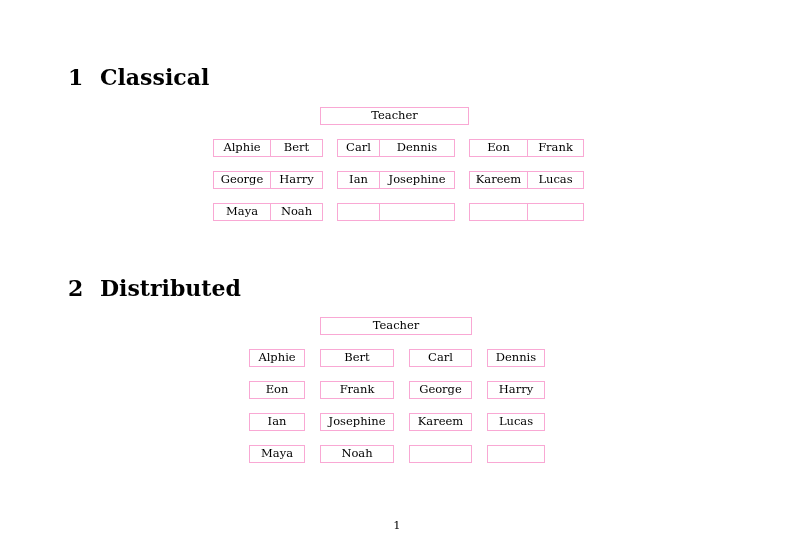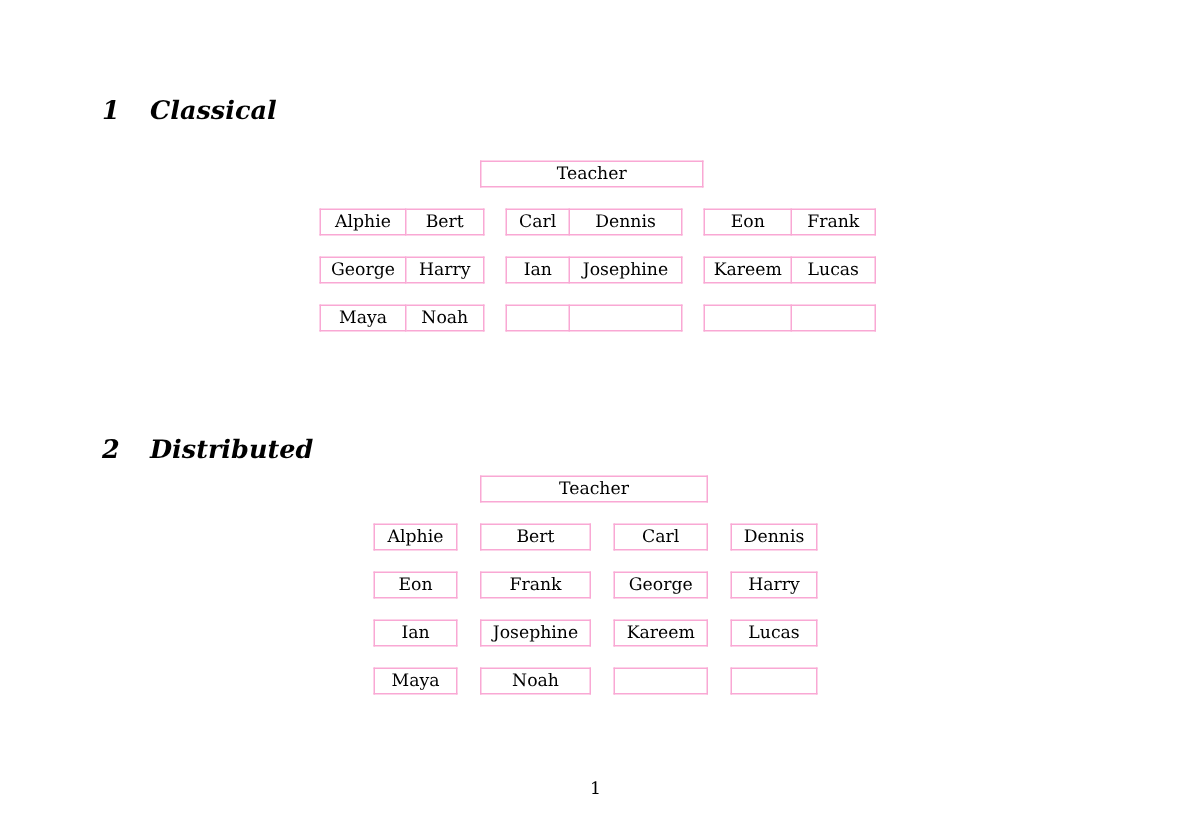--- a/index.html
+++ b/index.html
@@ -20,35 +20,34 @@
     position: absolute;
     inset: 0;
     width: 794px;
     height: 560px;
   }
 
   
   .section-heading {
     position: absolute;
     font-weight: bold;
-    font-size: 17px;
+    font-size: 22px;
     line-height: 1;
     white-space: nowrap;
-    font-style: italic;
   }
   .section-heading .sec-num {
     display: inline-block;
     width: 32px;
   }
   .section-heading .sec-title {
     display: inline-block;
   }
 
   #heading-classical   { left: 68px; top: 66px; }
-  #heading-distributed { left: 68px; top: 292px; }
+  #heading-distributed { left: 68px; top: 277px; }
 
   
   .tbl {
     position: absolute;
     border-collapse: collapse;
     table-layout: fixed;
     font-size: 11.5px;
     line-height: 1;
   }
   .tbl td {

